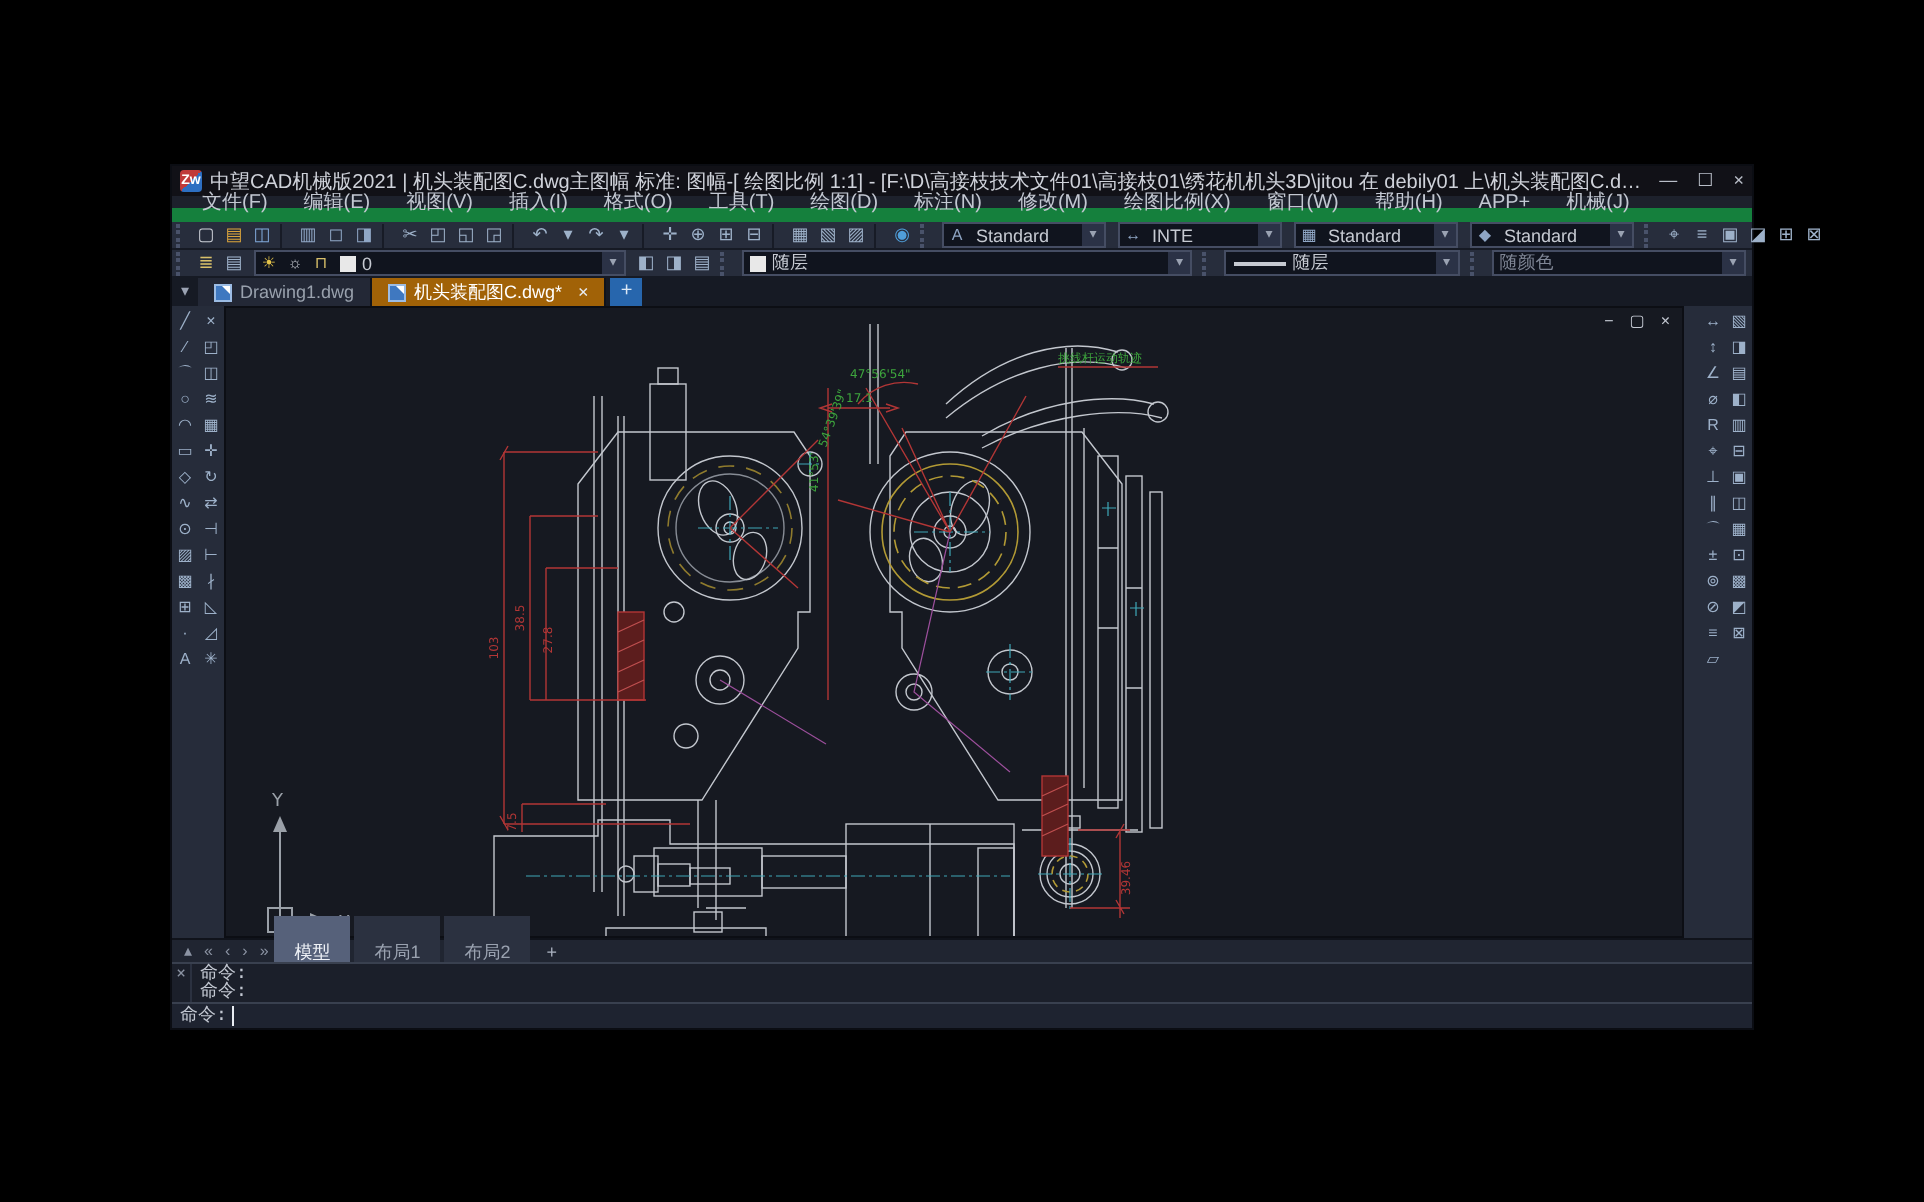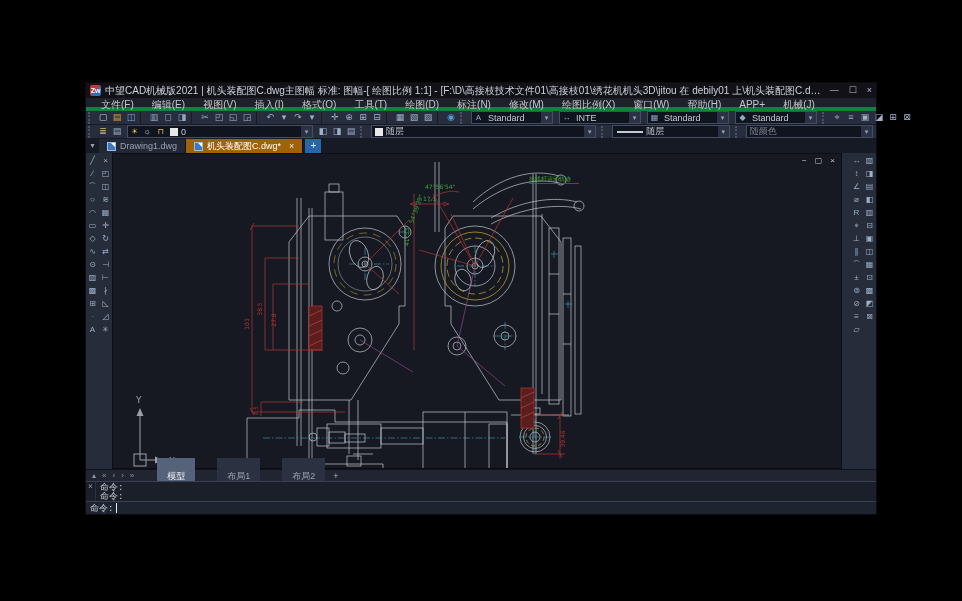--- a/index.html
+++ b/index.html
@@ -17,21 +17,21 @@
   .applogo { width:11px; height:11px; background:linear-gradient(135deg,#c03a3a 50%,#2d6fc2 50%);
              color:#fff; font-size:7px; line-height:11px; text-align:center; margin-right:4px;
              border-radius:2px; flex:none; font-weight:bold; }
   .title-text { color:#cfd2da; font-size:10px; white-space:nowrap; overflow:hidden;
                 text-overflow:ellipsis; flex:1; }
   .wctl { display:flex; gap:10px; margin-left:8px; flex:none; }
   .wctl span { color:#b9bec8; font-size:9px; line-height:13px; cursor:default; }
 
   
   .menubar { position:absolute; left:0; top:15px; right:0; height:13px; background:#1d212c;
-             display:flex; padding-left:6px; border-bottom:4px solid #15803d; }
+             display:flex; align-items:center; padding-left:6px; border-bottom:7px solid #15803d; }
   .menu-item { color:#c3c8d2; font-size:10px; padding:0 9px; line-height:13px; white-space:nowrap; }
 
   
   .tb { position:absolute; left:0; right:0; background:#272d3c; display:flex; align-items:center;
         border-bottom:1px solid #161a24; }
   .tb1 { top:28px; height:14px; }
   .tb2 { top:42px; height:14px; }
   .tbicons { display:flex; align-items:center; height:14px; }
   .tbi { width:14px; height:13px; font-size:9px; line-height:13px; text-align:center;
          color:#9db1c9; cursor:default; }
@@ -74,21 +74,21 @@
   .canvas { position:relative; flex:1; background:#161921; border:1px solid #0c0e14; overflow:hidden; }
   .canvas svg { position:absolute; left:0; top:0; }
   .mdi { position:absolute; right:6px; top:2px; display:flex; gap:8px; }
   .mdi span { color:#c3c8d2; font-size:8px; line-height:10px; }
 
   
   .layoutbar { position:absolute; left:0; right:0; bottom:33px; height:12px; background:#202531;
                display:flex; align-items:center; border-top:1px solid #10131b; padding-left:3px; }
   .lnav { color:#8b93a3; font-size:8px; padding:0 3px; line-height:12px; }
   .ltab { font-size:9px; color:#9aa2b0; background:#2b3140; padding:12px 10px; line-height:12px;
-          margin-right:2px;margin-left:20px; }
+          margin-right:2px; }
   .ltab.active { background:#56617a; color:#eef1f6; }
   .laddtab { color:#aab2c0; font-size:9px; padding:0 6px; }
 
   
   .cmd { position:absolute; left:0; right:0; bottom:0; height:33px; background:#1b1f2a;
          border-top:1px solid #39404f; font-family:"DejaVu Sans Mono","Liberation Mono",monospace; }
   .cmd-hist { position:absolute; left:0; top:0; right:0; height:20px; display:flex; }
   .cmd-x { width:10px; color:#8b93a3; font-size:8px; text-align:center; border-right:1px solid #2b3140; }
   .cmd-lines { flex:1; padding:1px 4px; }
   .cmd-line { color:#c3c8d2; font-size:9px; line-height:9px; }

